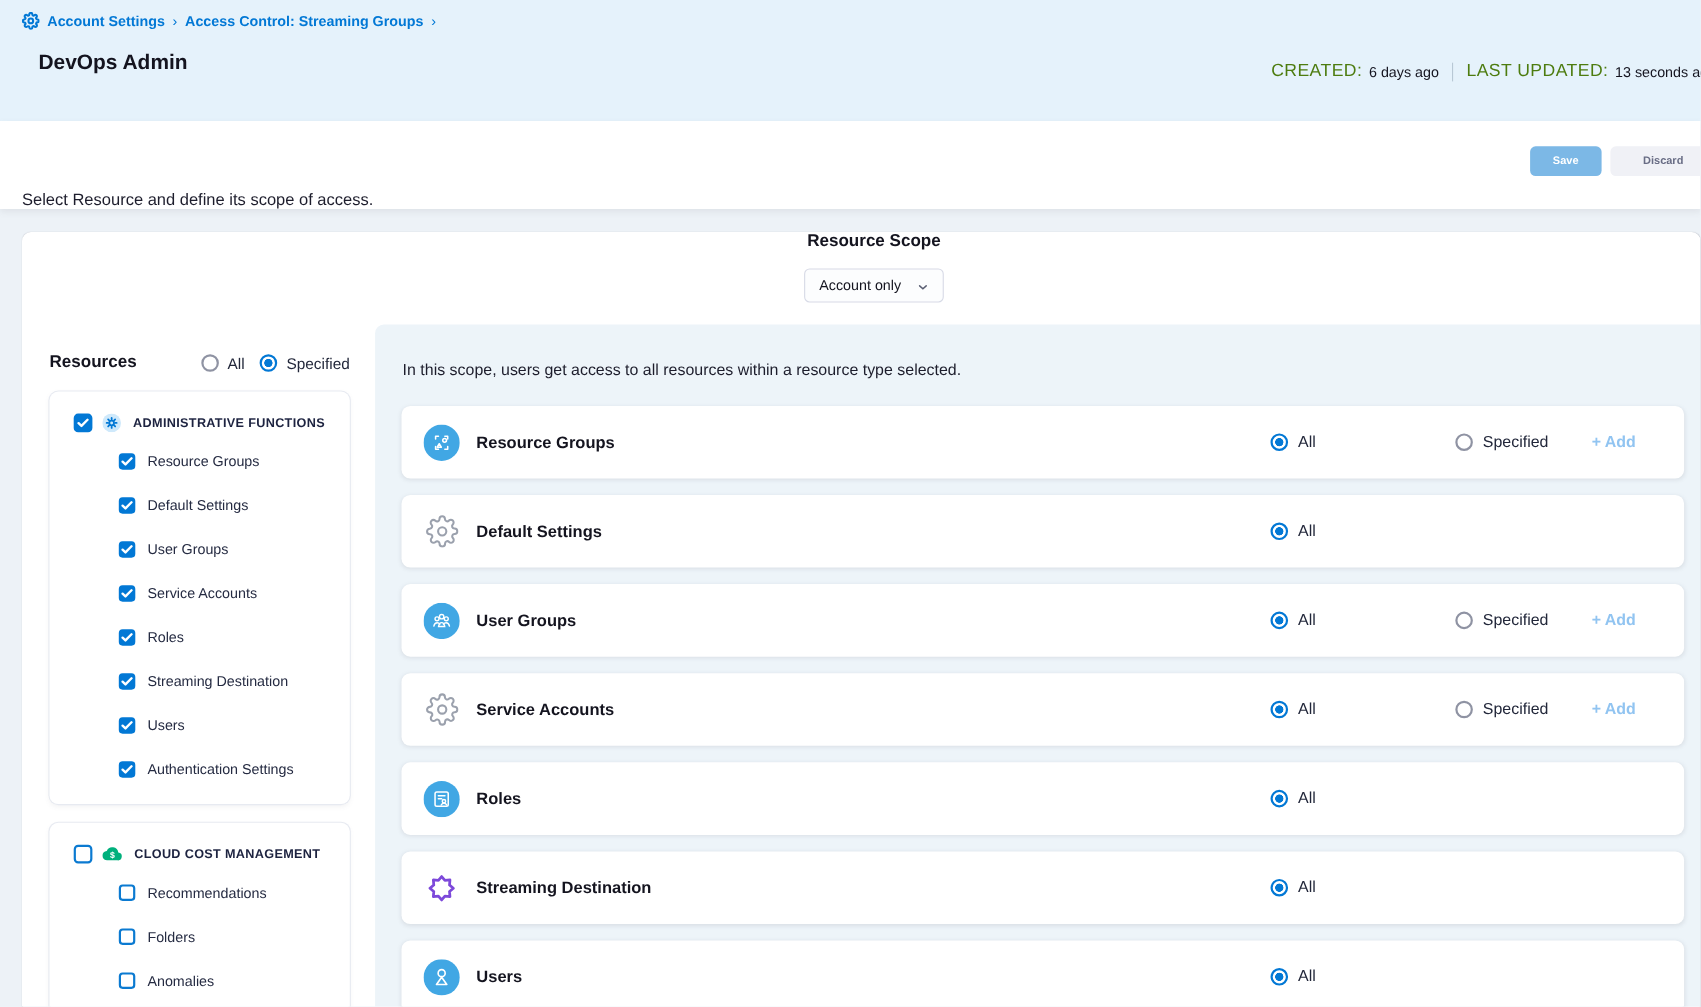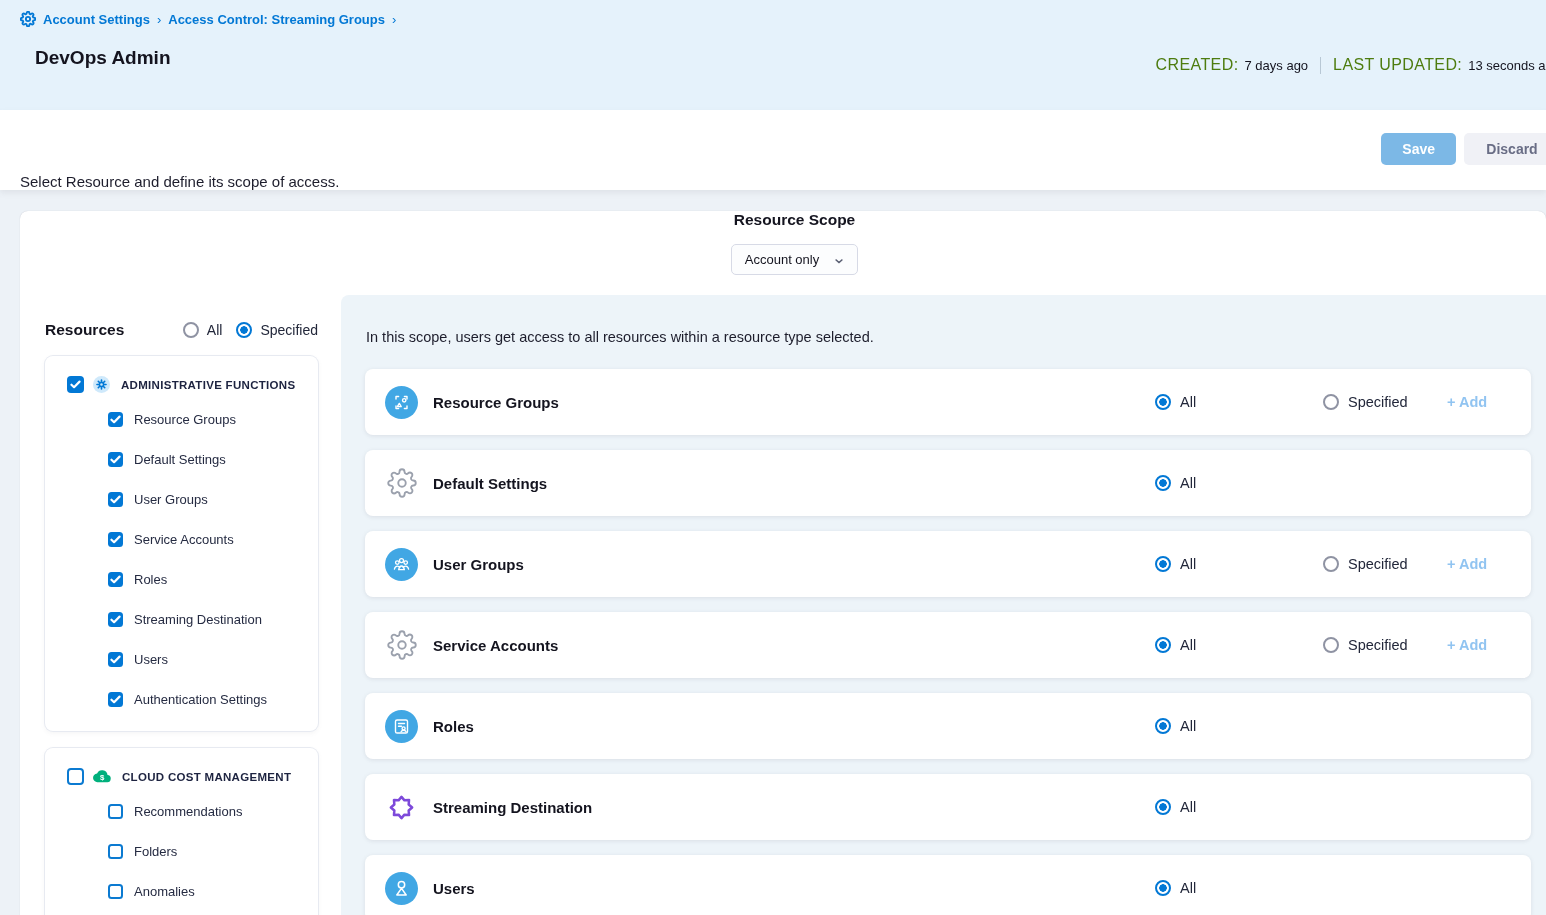--- a/index.html
+++ b/index.html
@@ -21,21 +21,21 @@
   .page-title { position:absolute; left:35px; top:47px; font-size:19px; font-weight:700; color:#14141f; }
   .meta { position:absolute; top:56px; right:-14px; display:flex; align-items:center; gap:12px; white-space:nowrap; }
   .meta-label { font-size:16px; color:#4d7c0f; letter-spacing:.4px; }
   .meta-value { font-size:13px; color:#14141f; margin-left:-6px; }
   .meta-div { width:1px; height:17px; background:#b8c8d5; }
 
   
   .action-bar { background:#ffffff; height:80px; display:flex; align-items:flex-end;
     padding-left:20px; position:relative; box-shadow:0 3px 6px rgba(96,97,112,.10); }
   .action-msg { font-size:15px; color:#1d1d2c; }
-  .btn { border:none; font-family:inherit; font-size:14px; font-weight:700; border-radius:5px; cursor:pointer; }
+  .btn { border:none; font-family:inherit; font-size:10px; font-weight:700; border-radius:5px; cursor:pointer; }
   .btn-save { position:absolute; right:90px; top:23px; padding:8px 21px; background:#7cb8e6; color:#fff; }
   .btn-discard { position:absolute; right:-14px; top:23px; width:96px; padding:8px 0; background:#f0f1f6; color:#696d85; text-align:center; }
 
   
   .main-wrap { margin:21px 0 0 20px; background:#fff; border-radius:8px 8px 0 0;
     box-shadow:0 0 1px rgba(40,41,61,.25); height:800px; overflow:hidden; }
   .card-head { height:84px; display:flex; align-items:center; padding-left:23px; gap:15px;flex-direction:column; }
   .scope-label { font-size:15.5px; font-weight:700; color:#14141f; }
   .dropdown { display:flex; align-items:flex-end; gap:14px; border:1px solid #d7dae6; background:#fcfdfe;
     border-radius:5px; padding:7px 12px 7px 13px; font-size:13px; color:#14141f; cursor:pointer; }
@@ -95,21 +95,21 @@
         </svg>
       </span>
     <span class="crumb-link">Account Settings</span>
     <span class="crumb-sep">›</span>
     <span class="crumb-link">Access Control: Streaming Groups</span>
     <span class="crumb-sep">›</span>
   </div>
   <div class="page-title">DevOps Admin</div>
   <div class="meta">
     <span class="meta-label">CREATED:</span>
-    <span class="meta-value">7 days ago</span>
+    <span class="meta-value">6 days ago</span>
     <span class="meta-div"></span>
     <span class="meta-label">LAST UPDATED:</span>
     <span class="meta-value">13 seconds ago</span>
   </div>
 </div>
 
 <div class="action-bar">
   <span class="action-msg">Select Resource and define its scope of access.</span>
   <button class="btn btn-save">Save</button>
   <button class="btn btn-discard">Discard</button>

